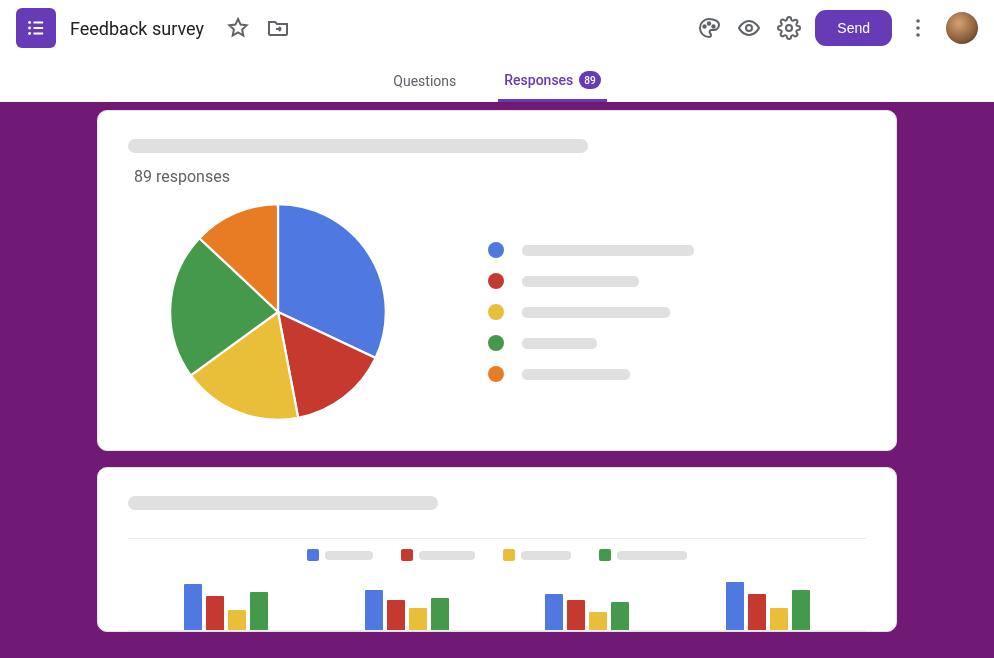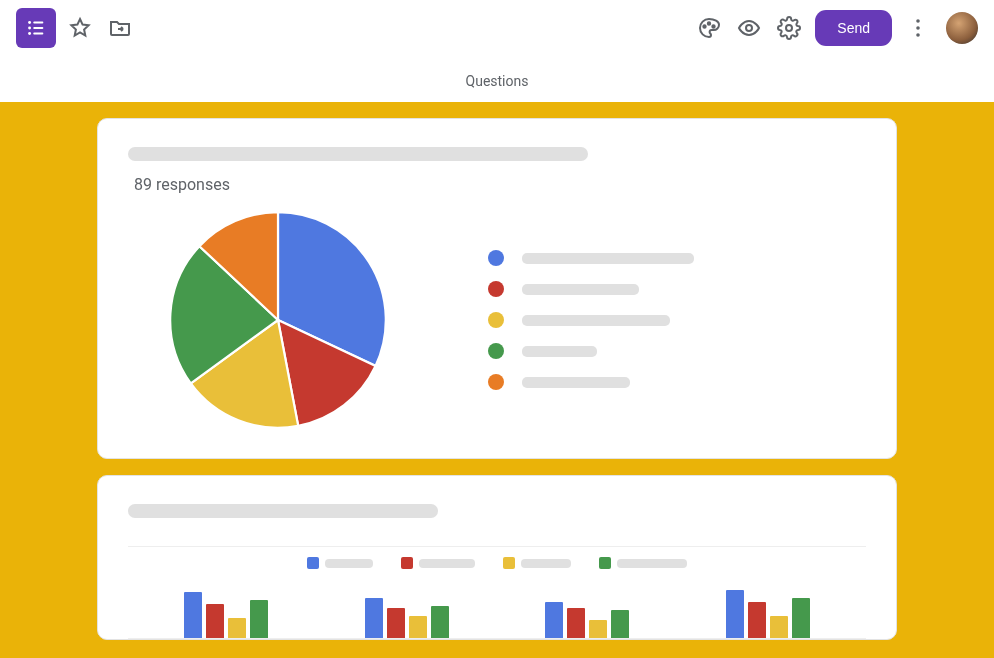--- a/index.html
+++ b/index.html
@@ -97,25 +97,25 @@
     min-width: 18px;
     height: 18px;
     display: inline-flex;
     align-items: center;
     justify-content: center;
     font-size: 10px;
     padding: 0 5px;
     font-weight: 500;
   }
   .canvas {
-    background: #eab308;
+    background: #701a75;
     width: 100%;
     height: calc(100% - 102px);
     overflow: hidden;
-    padding: 16px 0;
+    padding: 8px 0;
   }
   .card {
     width: 800px;
     margin: 0 auto 16px;
     background: #fff;
     border-radius: 10px;
     border: 1px solid #e3e3e3;
     padding: 28px 30px;
   }
   .skel {
@@ -188,20 +188,21 @@
   <div class="logo">
     <svg viewBox="0 0 24 24">
       <circle cx="5" cy="6" r="1.6"></circle>
         <rect x="9" y="4.9" width="11" height="2.2" rx="1"></rect>
       <circle cx="5" cy="12" r="1.6"></circle>
         <rect x="9" y="10.9" width="11" height="2.2" rx="1"></rect>
       <circle cx="5" cy="18" r="1.6"></circle>
         <rect x="9" y="16.9" width="11" height="2.2" rx="1"></rect>
     </svg>
   </div>
+  <div class="title">Feedback survey</div>
   <div class="header-mid">
     <div class="icon-btn">
       <svg viewBox="0 0 24 24" fill="none" stroke="currentColor" stroke-width="2">
           <path d="M12 3l2.6 5.6 6 .7-4.5 4.2 1.2 6-5.3-3-5.3 3 1.2-6L3.4 9.3l6-.7z"></path>
         </svg>
     </div>
     <div class="icon-btn">
       <svg viewBox="0 0 24 24" fill="none" stroke="currentColor" stroke-width="2">
           <path d="M3 6h6l2 2h10v10a1 1 0 0 1-1 1H4a1 1 0 0 1-1-1V6z"></path>
           <path d="M10 13h5m0 0-2-2m2 2-2 2"></path>
@@ -235,20 +236,24 @@
         <circle cx="12" cy="5" r="1.8"></circle>
         <circle cx="12" cy="12" r="1.8"></circle>
         <circle cx="12" cy="19" r="1.8"></circle>
       </svg>
   </div>
   <div class="avatar"></div>
 </div>
 
 <div class="tabs">
   <div class="tab">Questions</div>
+  <div class="tab active">
+    <span>Responses</span>
+    <span class="badge">89</span>
+  </div>
 </div>
 
 <div class="canvas">
 
   <div class="card">
     <div class="skel question-skel"></div>
     <div class="responses-label">89 responses</div>
     <div class="pie-row">
       <div class="pie-wrap">
         <svg id="pie-svg" viewBox="0 0 200 200">

